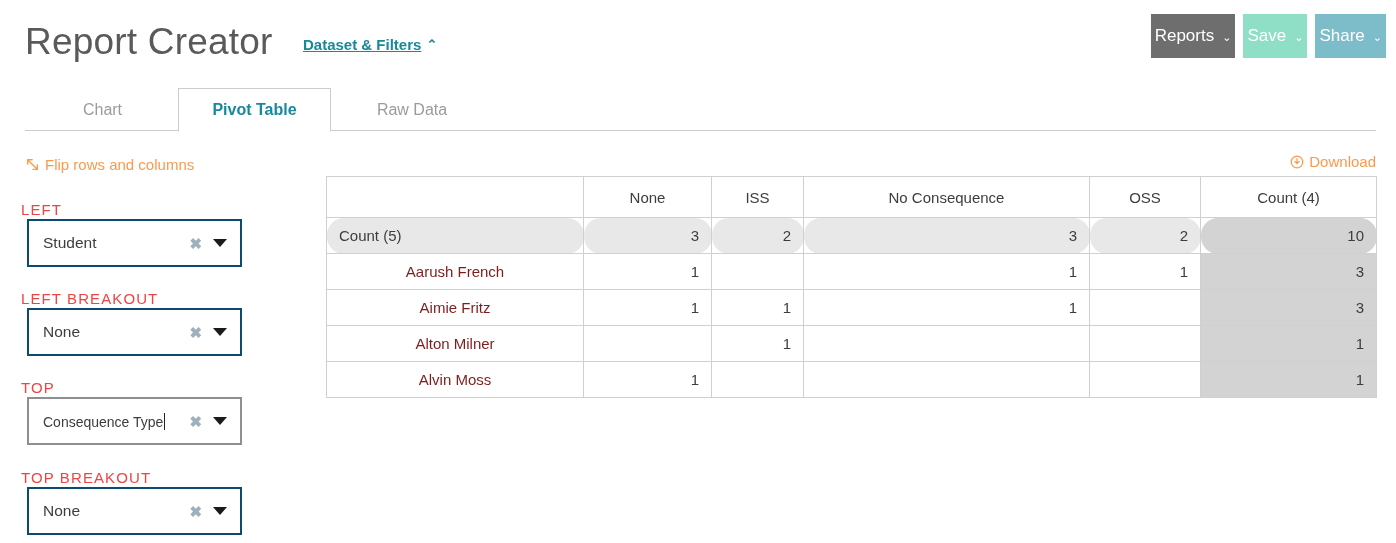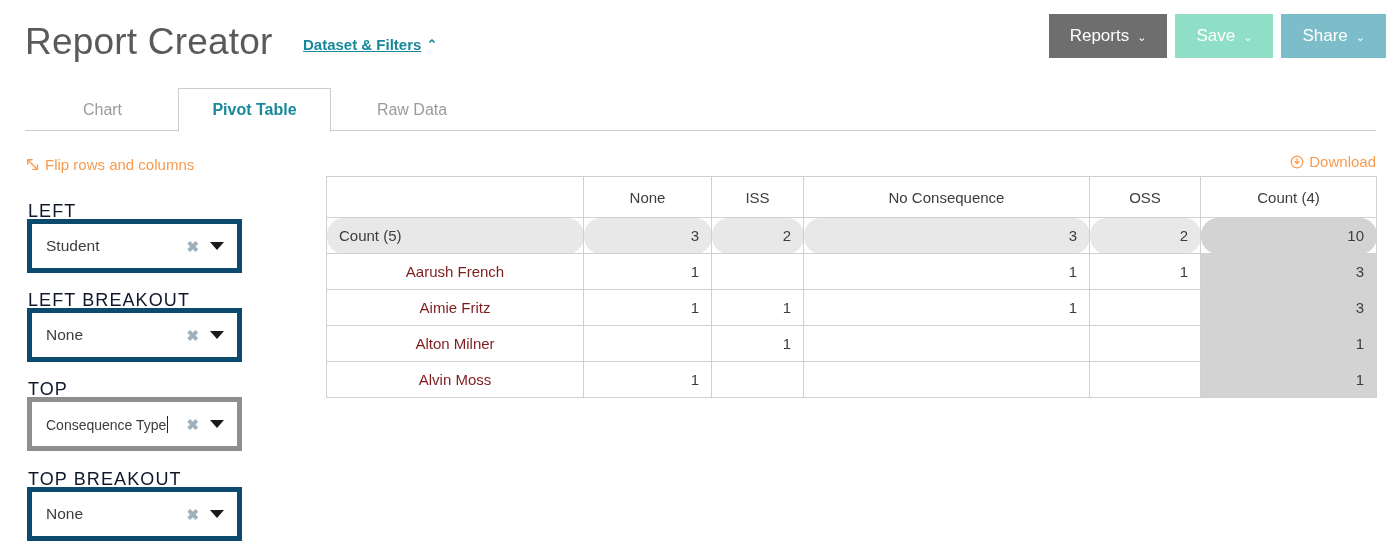--- a/index.html
+++ b/index.html
@@ -28,21 +28,21 @@
   .dataset-link .chev {
     display: inline-block; margin-left: 5px;
     font-size: 13px; position: relative; top: -1px;
   }
 
   .hdr-buttons {
     position: absolute; right: 10px; top: 14px;
     display: flex; gap: 8px;
   }
   .hdr-btn {
-    height: 44px; padding: 0 21px;
+    height: 44px; padding: 0 4px;
     display: flex; align-items: center; justify-content: flex-end;
     color: #ffffff; font-size: 17px; font-weight: 400;
     border: none; cursor: pointer; white-space: nowrap;
     font-family: "Liberation Sans", sans-serif;
   }
   .hdr-btn .caret {
     margin-left: 8px; font-size: 11px; position: relative; top: 1px;
   }
   .btn-reports { background: #6e6e6e; }
   .btn-save    { background: #8edfc6; }
@@ -76,27 +76,27 @@
     position: absolute; left: 0; top: 131px; width: 320px; height: 412px;
   }
   .flip-link {
     position: absolute; left: 26px; top: 25px;
     font-size: 15px; color: #f89b4f; cursor: pointer;
     display: flex; align-items: center; gap: 5px; white-space: nowrap;
   }
   .flip-icon { width: 14px; height: 14px; display: block; }
 
   .field-label {
-    position: absolute; left: 28px;
-    font-size: 18px; letter-spacing: 1.1px; color: #0f172a;
+    position: absolute; left: 21px;
+    font-size: 15px; letter-spacing: 1.1px; color: #ef4444;
     text-transform: uppercase; white-space: nowrap;
   }
   .select-box {
-    position: absolute; left: 27px; width: 215px; height: 54px;
-    border: 5px solid #0c4a6e; background: #ffffff;
+    position: absolute; left: 27px; width: 215px; height: 48px;
+    border: 2px solid #0c4a6e; background: #ffffff;
     display: flex; align-items: center; cursor: pointer;
   }
   .select-box.focused { border-color: #8f8f8f; }
   .select-value {
     position: absolute; left: 14px; font-size: 15.5px; color: #3d3d3d;
     white-space: nowrap;
   }
   .caret-text {
     position: absolute; left: 14px; font-size: 14px; color: #3d3d3d;
     white-space: nowrap;

